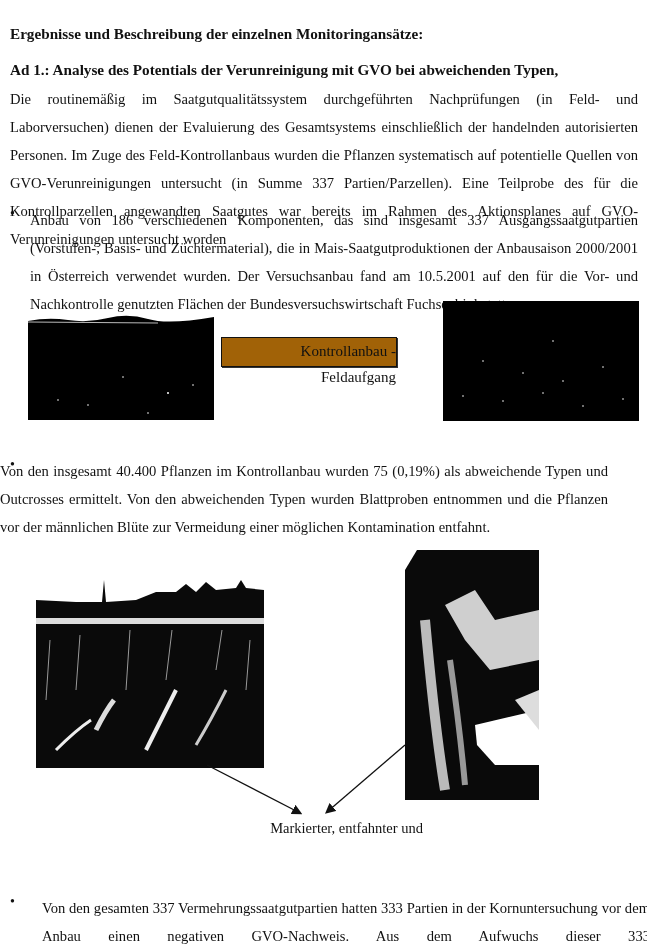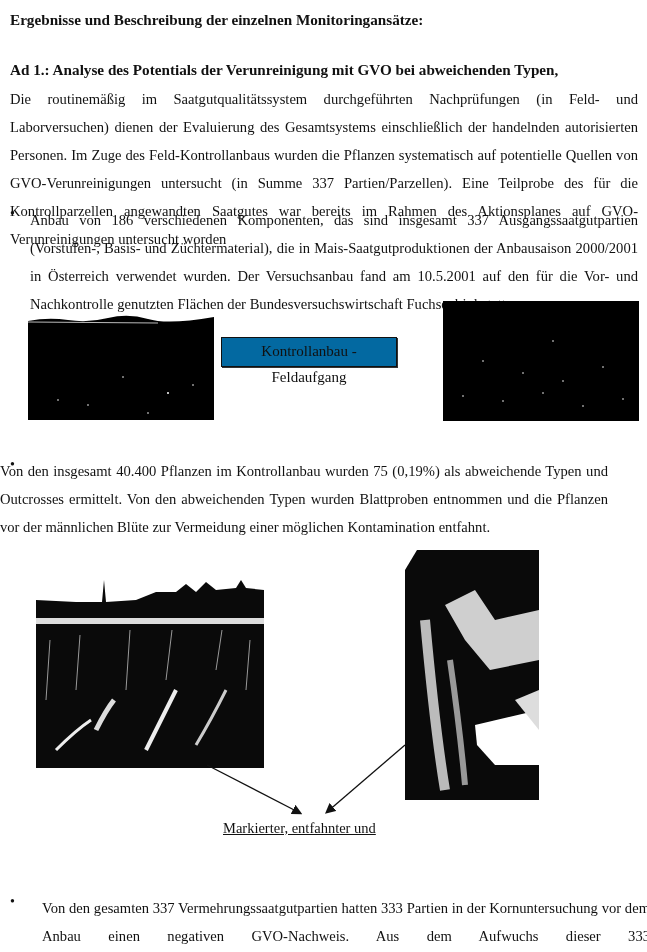--- a/index.html
+++ b/index.html
@@ -15,32 +15,32 @@
     .para {
       font-size: 14.6px; line-height: 28px; text-align: justify;
     }
     .bullet-dot {
       position: absolute; left: 10px; font-size: 14px;
     }
     .photo {
       position: absolute; background: #000000; overflow: hidden;
     }
     .caption-box {
-      position: absolute; border: 1.5px solid #111; background: #0369a1;
-      font-size: 15px; line-height: 26px; text-align: center;
+      position: absolute; border: 1.5px solid #111; background: #a16207;
+      font-size: 15px; line-height: 26px; text-align: right;
       box-shadow: 1px 1px 0 #333;
     }
     .caption {
-      position: absolute; text-align: left; font-size: 14.5px; line-height: 19px; text-decoration: underline;
+      position: absolute; text-align: right; font-size: 14.5px; line-height: 19px;
     }
   </style>
 </head>
 <body>
 
-<div class="abs heading" style="left:10px; top:10px; width:630px;">Ergebnisse und Beschreibung der einzelnen Monitoringansätze:</div>
+<div class="abs heading" style="left:10px; top:24px; width:630px;">Ergebnisse und Beschreibung der einzelnen Monitoringansätze:</div>
 
 <div class="abs heading" style="left:10px; top:42px; width:630px; text-align:justify;">
   <div style="white-space:nowrap;margin-top:18px;">Ad 1.: Analyse des Potentials der Verunreinigung mit GVO bei abweichenden Typen,</div>
 </div>
 
 <div class="abs para" style="left:10px; top:85px; width:628px;">Die routinemäßig im Saatgutqualitätssystem durchgeführten Nachprüfungen (in Feld- und Laborversuchen) dienen der Evaluierung des Gesamtsystems einschließlich der handelnden autorisierten Personen. Im Zuge des Feld-Kontrollanbaus wurden die Pflanzen systematisch auf potentielle Quellen von GVO-Verunreinigungen untersucht (in Summe 337 Partien/Parzellen). Eine Teilprobe des für die Kontrollparzellen angewandten Saatgutes war bereits im Rahmen des Aktionsplanes auf GVO-Verunreinigungen untersucht worden</div>
 
 <div class="abs" style="left:0; top:206px; width:647px;">
   <span class="bullet-dot" style="top:0;">•</span>
   <div class="para" style="margin-left:30px; width:608px;">Anbau von 186 verschiedenen Komponenten, das sind insgesamt 337 Ausgangssaatgutpartien (Vorstufen-, Basis- und Züchtermaterial), die in Mais-Saatgutproduktionen der Anbausaison 2000/2001 in Österreich verwendet wurden. Der Versuchsanbau fand am 10.5.2001 auf den für die Vor- und Nachkontrolle genutzten Flächen der Bundesversuchswirtschaft Fuchsenbigl statt.</div>

